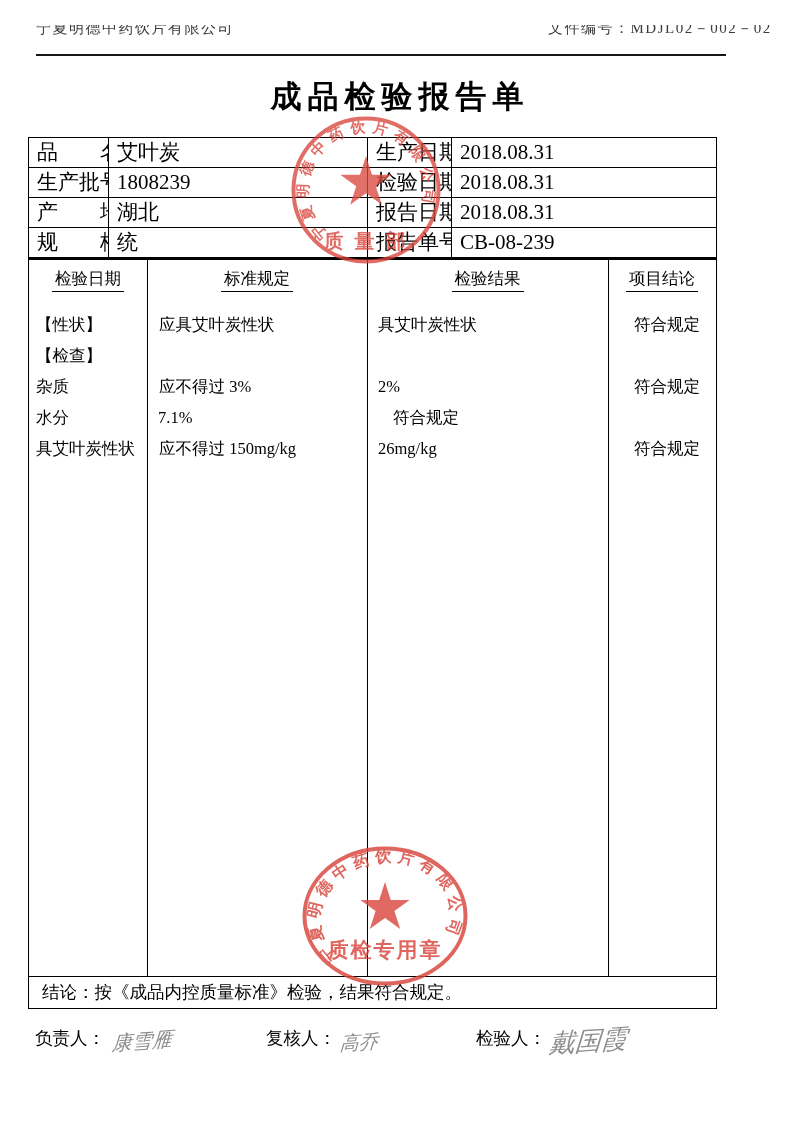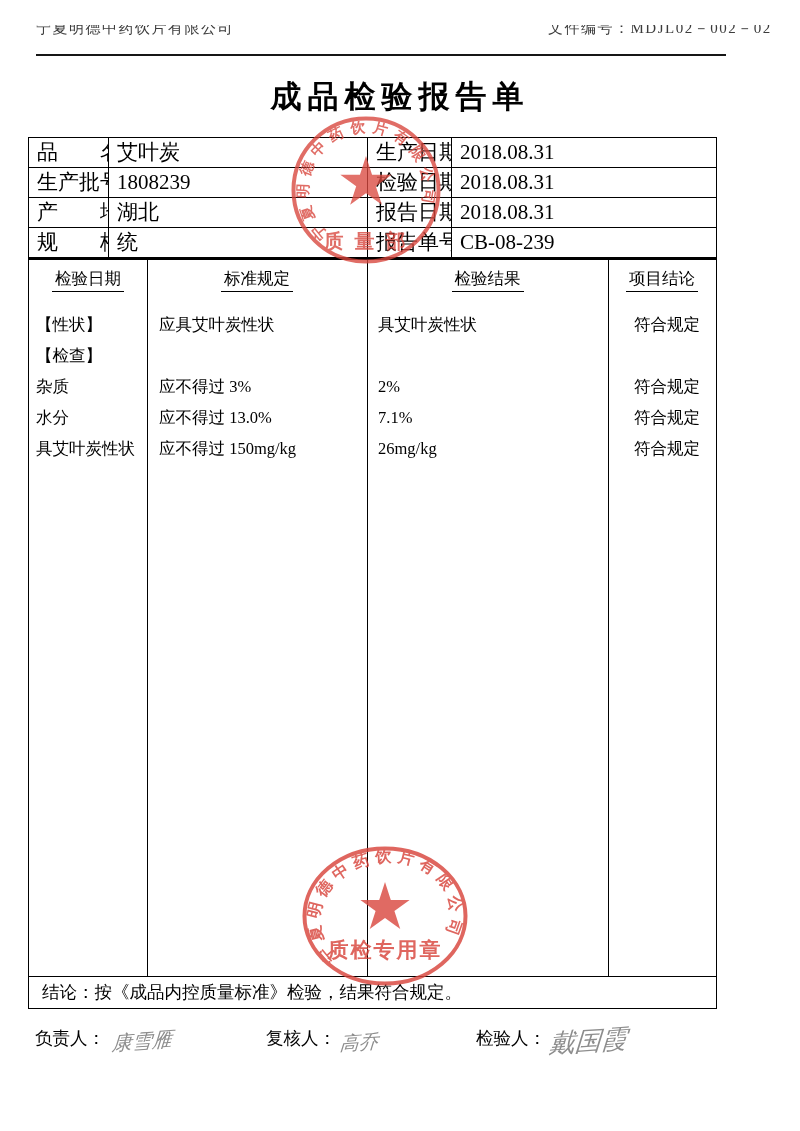--- a/index.html
+++ b/index.html
@@ -144,21 +144,20 @@
         <div class="c-con"></div>
       </div>
       <div class="insp-row">
         <div class="c-item">杂质</div>
         <div class="c-std">应不得过 3%</div>
         <div class="c-res">2%</div>
         <div class="c-con">符合规定</div>
       </div>
       <div class="insp-row">
         <div class="c-item">水分</div>
-        <div class="c-std">应不得过 13.0%</div>
         <div class="c-res">7.1%</div>
         <div class="c-con">符合规定</div>
       </div>
       <div class="insp-row">
         <div class="c-item">具艾叶炭性状</div>
         <div class="c-std">应不得过 150mg/kg</div>
         <div class="c-res">26mg/kg</div>
         <div class="c-con">符合规定</div>
       </div>
     </div>

